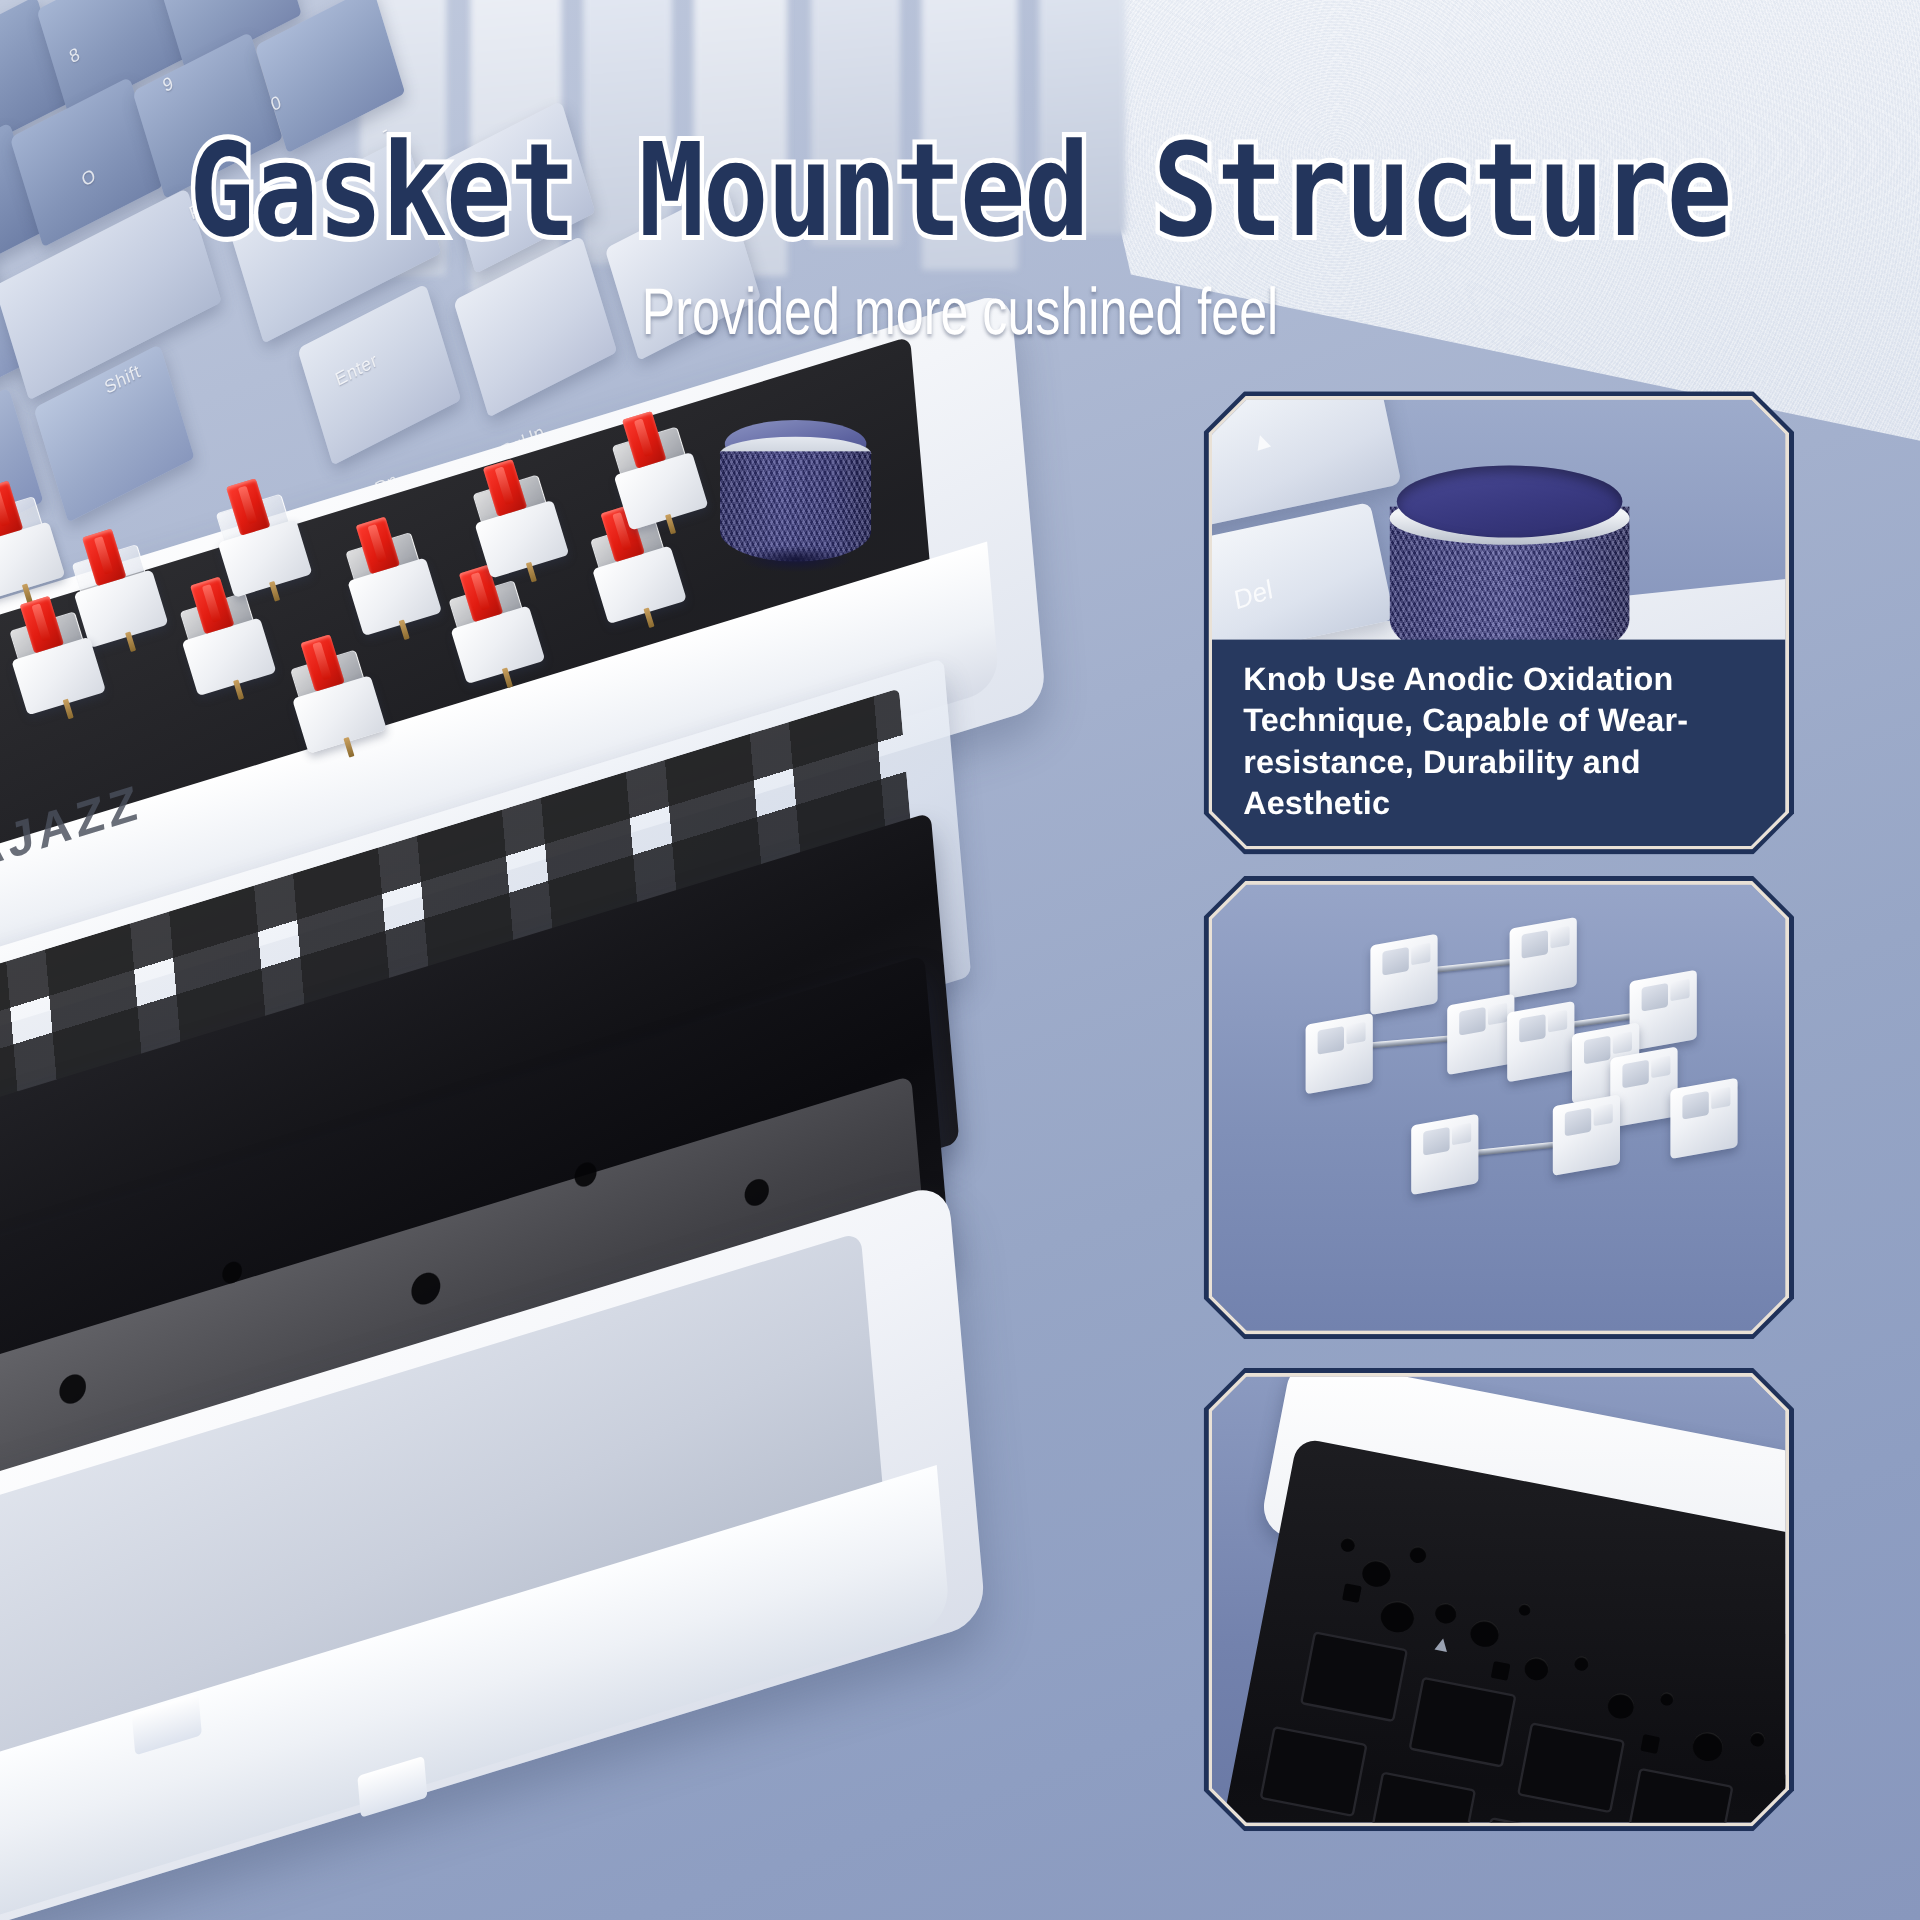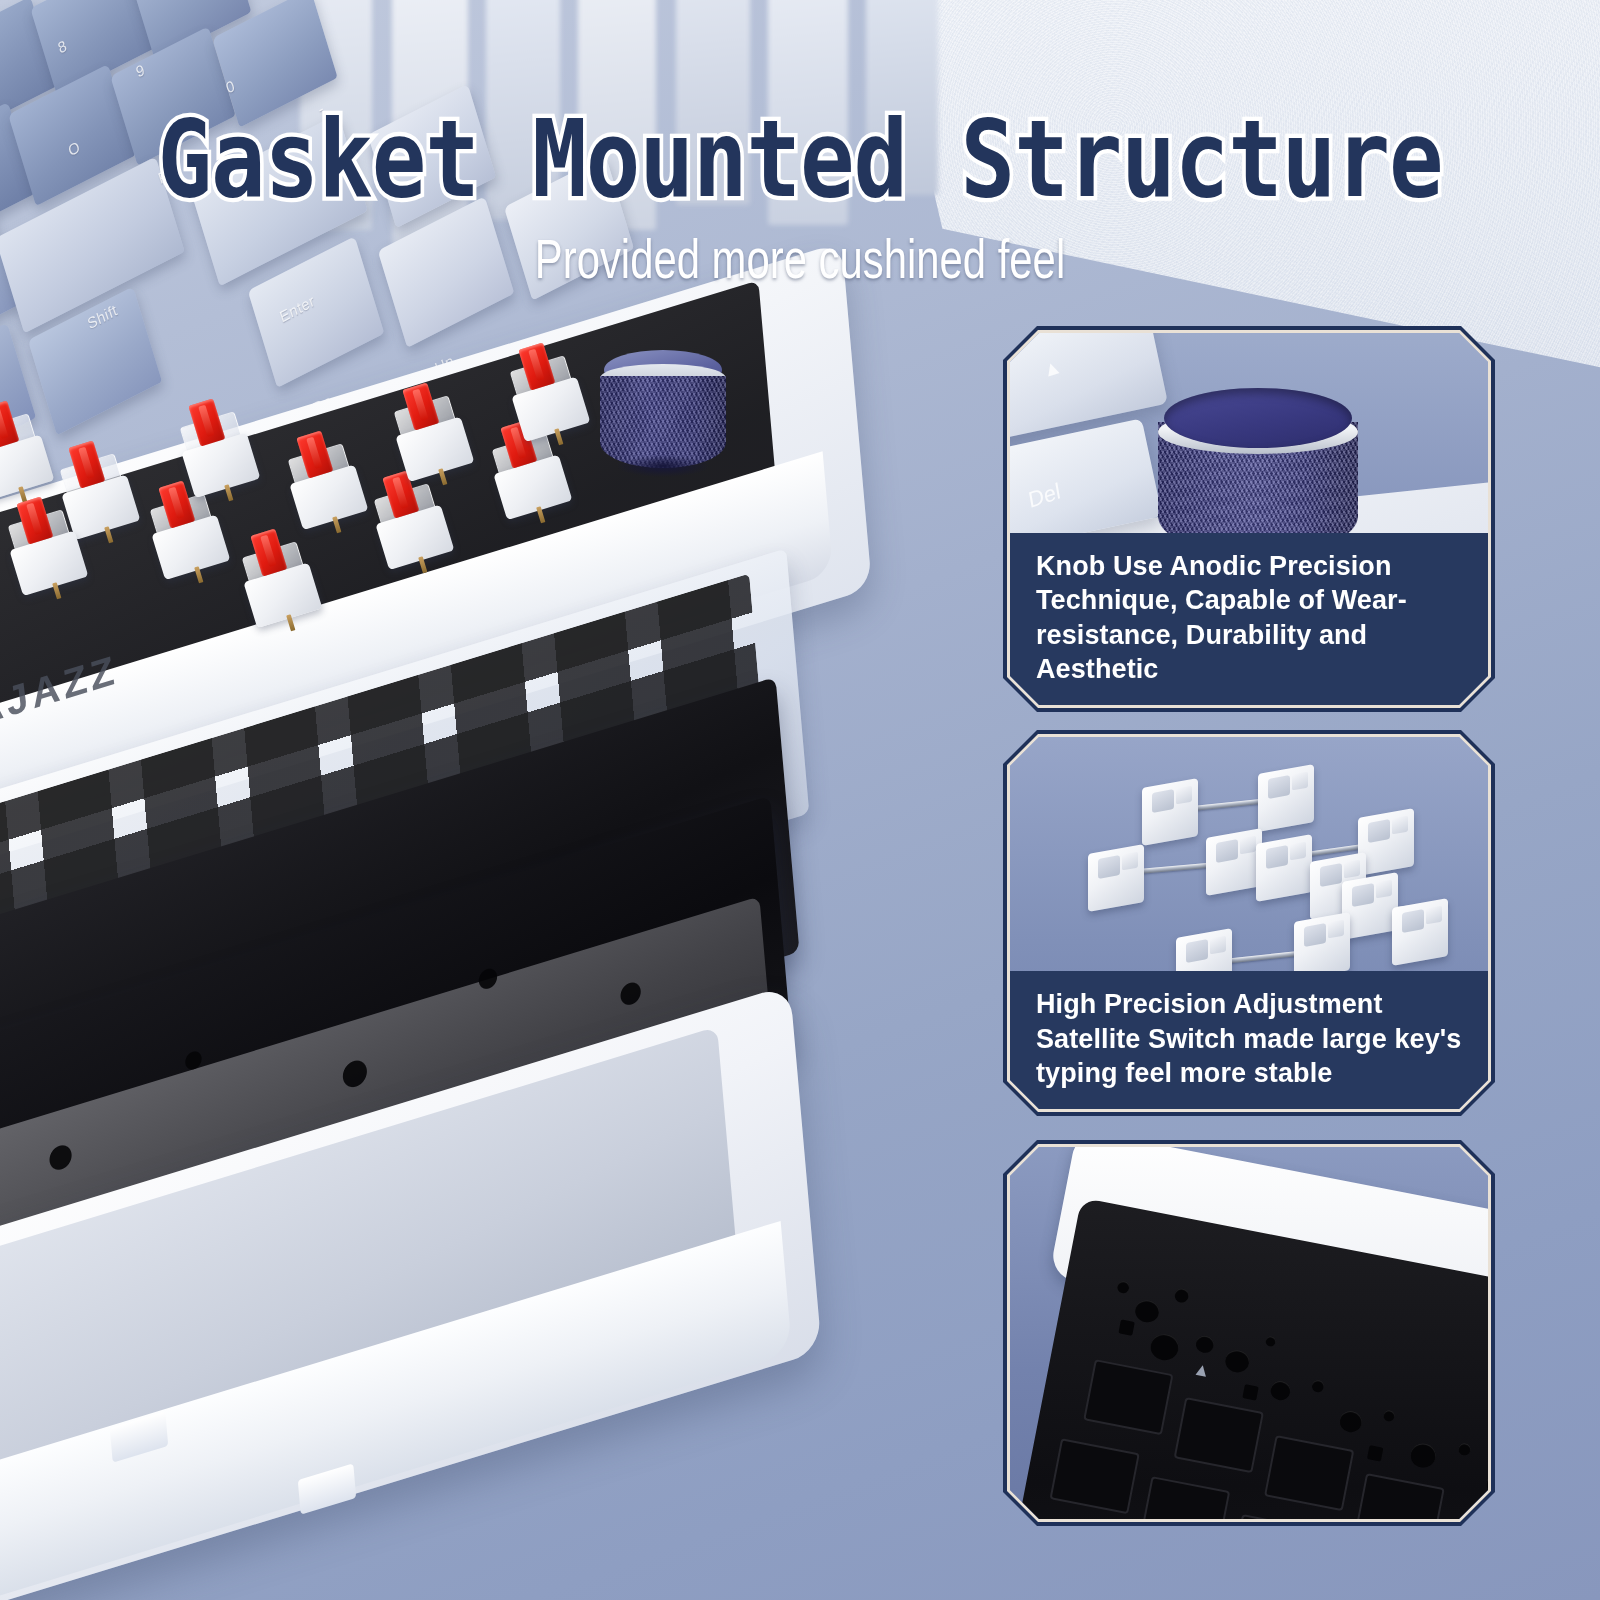--- a/index.html
+++ b/index.html
@@ -443,21 +443,21 @@
                        transform:rotate(-18deg) skewX(-8deg);">Del</span>
           <span style="position:absolute;left:32px;top:24px;color:rgba(255,255,255,.78);font-size:20px;
                        transform:rotate(-18deg);">▲</span>
           <div class="knob">
             <div class="base"></div>
             <div class="side"></div>
             <div class="ring"></div>
             <div class="top"></div>
           </div>
         </div>
-        <div class="panel-caption">Knob Use Anodic Precision Technique, Capable of Wear-resistance, Durability and Aesthetic</div>
+        <div class="panel-caption">Knob Use Anodic Oxidation Technique, Capable of Wear-resistance, Durability and Aesthetic</div>
       </div>
     </div>
   </div>
 
   <div class="panel" style="top:730px;height:386px;">
     <div class="panel-inner">
       <div class="panel-body">
         <div class="panel-photo stab-scene">
           <div class="wire" style="left:168px;top:64px;width:126px;transform:rotate(-6deg);"></div>
           <div class="wire" style="left:106px;top:128px;width:136px;transform:rotate(-5deg);"></div>
@@ -514,21 +514,20 @@
               <div class="blk"></div>
               <div class="notch"></div>
               <div class="notch2"></div>
             </div>
           <div class="stab" style="left:382px;top:166px;">
               <div class="blk"></div>
               <div class="notch"></div>
               <div class="notch2"></div>
             </div>
         </div>
-        <div class="panel-caption">High Precision Adjustment Satellite Switch made large key's typing feel more stable</div>
       </div>
     </div>
   </div>
 
   <div class="panel" style="top:1140px;height:386px;">
     <div class="panel-inner">
       <div class="panel-body">
         <div class="panel-photo silent-scene">
           <div class="sl-white"></div>
           <div class="sl-black">

